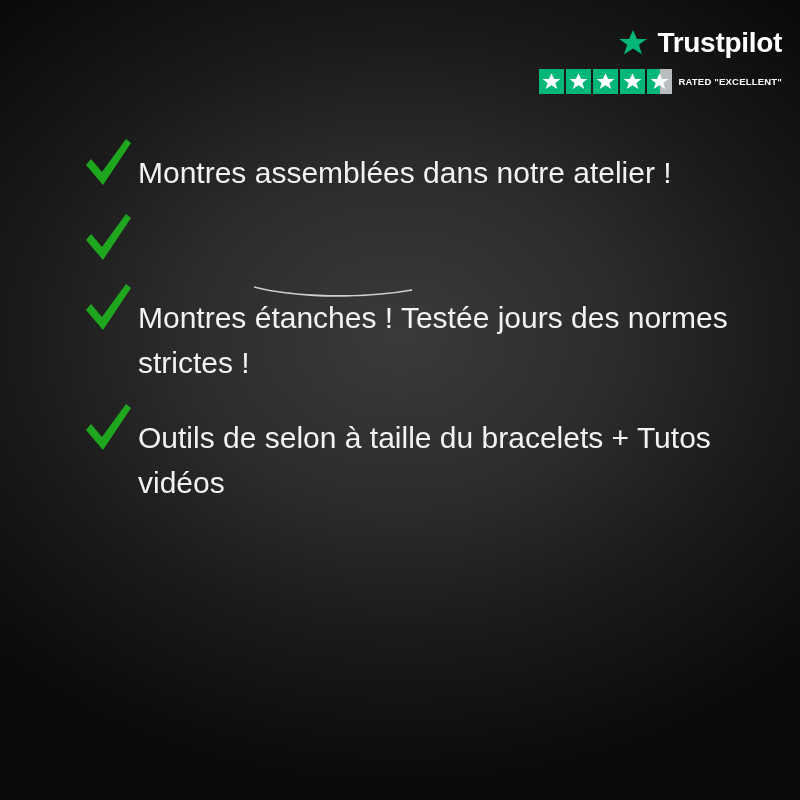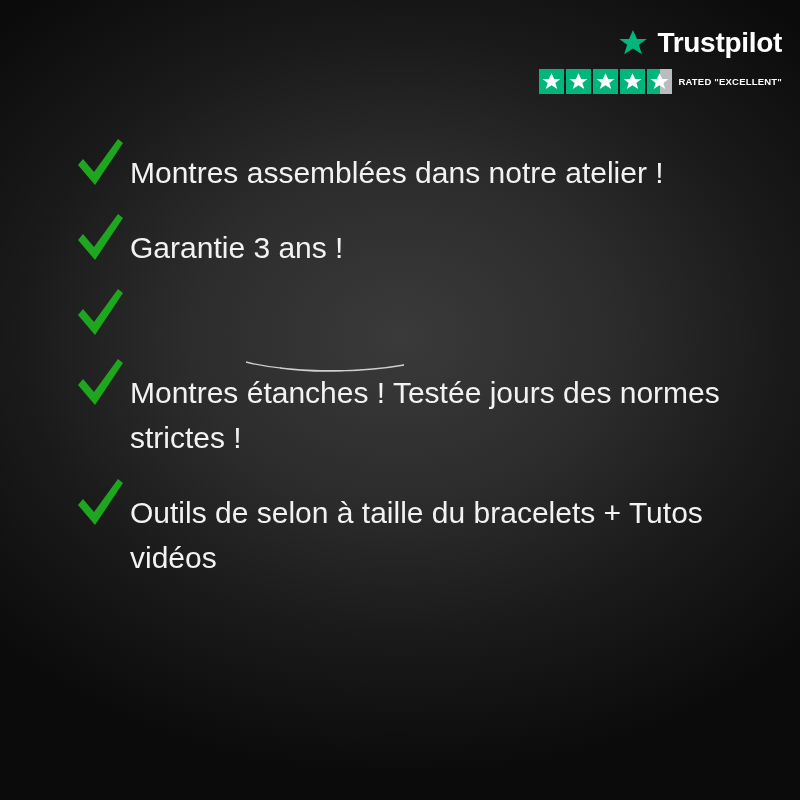--- a/index.html
+++ b/index.html
@@ -93,21 +93,21 @@
     font-weight: bold;
     color: #ffffff;
     letter-spacing: 0.2px;
     white-space: nowrap;
   }
 
   
   .features {
     position: absolute;
     top: 148px;
-    left: 74px;
+    left: 82px;
     width: 680px;
   }
   .feature-row {
     position: relative;
     display: flex;
     align-items: flex-start;
     margin-bottom: 28px;
   }
   .check-icon {
     flex: 0 0 auto;
@@ -189,28 +189,20 @@
 
     <div class="feature-row">
       <span class="check-icon">
         <svg viewBox="0 0 52 54" aria-hidden="true">
           <path d="M4 29 L9 23 L20 36 L44 3 L49 7 L21 49 Z" fill="#1fa61f"></path>
         </svg>
       </span>
       <span class="feature-text">Montres assemblées dans notre atelier !</span>
     </div>
 
-    <div class="feature-row">
-      <span class="check-icon">
-        <svg viewBox="0 0 52 54" aria-hidden="true">
-          <path d="M4 29 L9 23 L20 36 L44 3 L49 7 L21 49 Z" fill="#1fa61f"></path>
-        </svg>
-      </span>
-      <span class="feature-text">Garantie 3 ans !</span>
-    </div>
 
     <div class="feature-row">
       <span class="check-icon">
         <svg viewBox="0 0 52 54" aria-hidden="true">
           <path d="M4 29 L9 23 L20 36 L44 3 L49 7 L21 49 Z" fill="#1fa61f"></path>
         </svg>
       </span>
       <span class="underline-squiggle">
         <svg viewBox="0 0 170 22" aria-hidden="true">
           <path d="M2 6 C40 16 110 18 160 9 C120 16 70 17 36 12" fill="none" stroke="#cfcfcf" stroke-width="1.3"></path>

